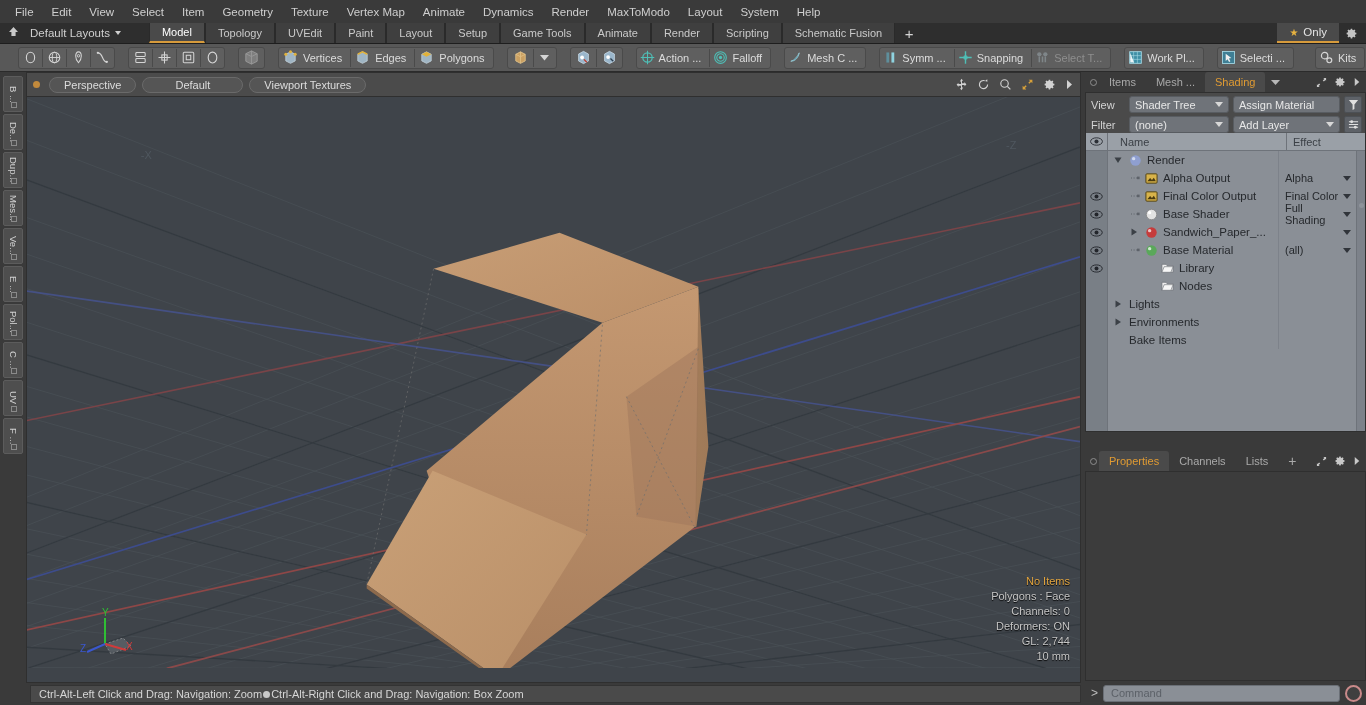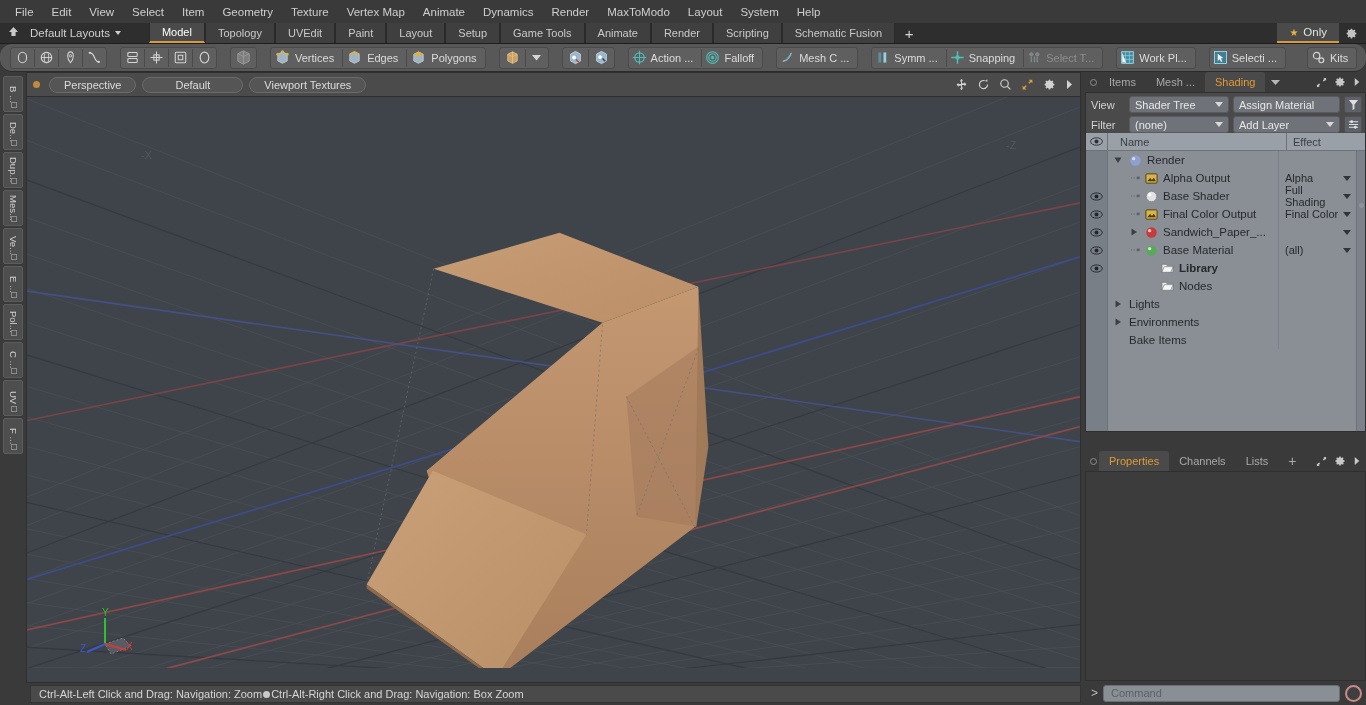--- a/index.html
+++ b/index.html
@@ -44,21 +44,21 @@
   .only-btn {
     display:flex; align-items:center; gap:5px; padding:0 12px; background:#4a4a4a;
     border-bottom:2px solid #d79b3c; color:#e3e3e3; font-size:11.5px;
   }
   .star { color:#e8b340; font-size:10px; }
   .gear-btn { width:24px; display:flex; align-items:center; justify-content:center; color:#c0c0c0; }
 
   
   .toolbar {
     height: 28px; background: #585858; display:flex; align-items:center;
-    flex: 0 0 28px; padding: 0 10px; gap:8px; border-bottom:1px solid #2b2b2b;border-radius:12px;
+    flex: 0 0 28px; padding: 0 18px; gap:8px; border-bottom:1px solid #2b2b2b;
   }
   .tgrp { display:flex; align-items:center; height:22px; background:#5f5f5f; border:1px solid #4a4a4a; border-radius:3px; margin-right:5px; }
   .tbtn { height:20px; min-width:22px; display:flex; align-items:center; justify-content:center; gap:4px; padding:0 4px; color:#d8d8d8; font-size:11px; }
   .tbtn.labeled { padding: 0 8px 0 3px; }
   .tbtn .lbl { white-space:nowrap; font-size:11px; color:#dcdcdc; }
   .tbtn .lbl.dim { color:#8e8e8e; }
   .vsep { width:1px; height:18px; background:#4a4a4a; }
 
   
   .body { flex: 1 1 auto; display:flex; min-height:0; background:#3a3a3a; }
@@ -688,20 +688,28 @@
         <svg style="position:absolute;left:50px;bottom:16px" width="62" height="62" viewBox="0 0 62 62">
           <polygon points="28,40 46,34 54,42 34,50" fill="#6a7076" opacity="0.55" stroke="#cfcfcf" stroke-width="0.8" stroke-dasharray="2 2"></polygon>
           <line x1="28" y1="40" x2="28" y2="14" stroke="#2fbe34" stroke-width="2"></line>
           <line x1="28" y1="40" x2="49" y2="46" stroke="#d03a3a" stroke-width="2"></line>
           <line x1="28" y1="40" x2="10" y2="48" stroke="#3a57d0" stroke-width="2"></line>
           <text x="25" y="12" fill="#2fbe34" font-family="Liberation Sans, sans-serif" font-size="10">Y</text>
           <text x="49" y="46" fill="#d03a3a" font-family="Liberation Sans, sans-serif" font-size="10">X</text>
           <text x="3" y="48" fill="#3a57d0" font-family="Liberation Sans, sans-serif" font-size="10">Z</text>
         </svg>
 
+        <div class="vp-stats">
+          <div class="noitems">No Items</div>
+          <div>Polygons : Face</div>
+          <div>Channels: 0</div>
+          <div>Deformers: ON</div>
+          <div>GL: 2,744</div>
+          <div>10 mm</div>
+        </div>
       </div>
 
       <div class="statusbar">
         <div class="status-field">
           <span>Ctrl-Alt-Left Click and Drag: Navigation: Zoom</span>
           <span class="bulletdot"></span>
           <span>Ctrl-Alt-Right Click and Drag: Navigation: Box Zoom</span>
         </div>
       </div>
     </div>
@@ -872,49 +880,49 @@
               <div class="trow">
                 <div class="nm" style="padding-left: 22px;">
                   <span class="dots">
                     <svg width="10" height="8" viewBox="0 0 10 8">
                       <path stroke="#5d6269" stroke-width="1" stroke-dasharray="1 1.6" d="M1 4h7"></path>
                       <rect x="7" y="2.6" width="2.6" height="2.6" fill="#5d6269"></rect>
                     </svg>
                   </span>
                   <span style="display: flex; align-items: center;">
                     <svg width="13" height="13" viewBox="0 0 14 14">
-                      <circle cx="7" cy="7" r="5.6" fill="#e2e2e2" stroke="#777" stroke-width="0.7"></circle>
-                      <circle cx="5" cy="5" r="1.7" fill="#fff"></circle>
-                    </svg>
-                  </span>
-                  <span>Base Shader</span>
+                      <rect x="1" y="2" width="12" height="10" rx="1" fill="#d8b34a" stroke="#4a3b10" stroke-width="1"></rect>
+                      <path d="M2.5 10l3-3.5 2 2.2 2-2.4 2.2 3.7z" fill="#4a3b10"></path>
+                    </svg>
+                  </span>
+                  <span>Final Color Output</span>
                 </div>
                 <div class="fx">
-                  <span>Full Shading</span>
+                  <span>Final Color</span>
                   <span class="dcar2"></span>
                 </div>
               </div>
               <div class="trow">
                 <div class="nm" style="padding-left: 22px;">
                   <span class="dots">
                     <svg width="10" height="8" viewBox="0 0 10 8">
                       <path stroke="#5d6269" stroke-width="1" stroke-dasharray="1 1.6" d="M1 4h7"></path>
                       <rect x="7" y="2.6" width="2.6" height="2.6" fill="#5d6269"></rect>
                     </svg>
                   </span>
                   <span style="display: flex; align-items: center;">
                     <svg width="13" height="13" viewBox="0 0 14 14">
-                      <rect x="1" y="2" width="12" height="10" rx="1" fill="#d8b34a" stroke="#4a3b10" stroke-width="1"></rect>
-                      <path d="M2.5 10l3-3.5 2 2.2 2-2.4 2.2 3.7z" fill="#4a3b10"></path>
-                    </svg>
-                  </span>
-                  <span>Final Color Output</span>
+                      <circle cx="7" cy="7" r="5.6" fill="#e2e2e2" stroke="#777" stroke-width="0.7"></circle>
+                      <circle cx="5" cy="5" r="1.7" fill="#fff"></circle>
+                    </svg>
+                  </span>
+                  <span>Base Shader</span>
                 </div>
                 <div class="fx">
-                  <span>Final Color</span>
+                  <span>Full Shading</span>
                   <span class="dcar2"></span>
                 </div>
               </div>
               <div class="trow">
                 <div class="nm" style="padding-left: 22px;">
                   <span class="tri">
                     <svg width="8" height="8" viewBox="0 0 8 8">
                       <path fill="#3b4046" d="M1.5 0.5v7L7 4z"></path>
                     </svg>
                   </span>
@@ -943,46 +951,46 @@
                     <svg width="13" height="13" viewBox="0 0 14 14">
                       <circle cx="7" cy="7" r="5.6" fill="#5aa85a"></circle>
                       <circle cx="5" cy="5" r="1.8" fill="#fff" opacity="0.7"></circle>
                     </svg>
                   </span>
                   <span>Base Material</span>
                 </div>
                 <div class="fx">
                   <span>(all)</span>
                   <span class="dcar2"></span>
-                </div>
-              </div>
-              <div class="trow">
-                <div class="nm" style="padding-left: 38px; font-weight: bold;">
-                  <span class="tri"></span>
-                  <span style="display: flex; align-items: center;">
-                    <svg width="13" height="12" viewBox="0 0 14 12">
-                      <path d="M1 2h4.4l1.2 1.6H13v7H1z" fill="#eeeeee" stroke="#6d7278" stroke-width="0.8"></path>
-                      <path d="M1 10.6L3.4 4.6H13L10.6 10.6z" fill="#f7f7f7" stroke="#6d7278" stroke-width="0.7"></path>
-                    </svg>
-                  </span>
-                  <span>Library</span>
-                </div>
-                <div class="fx">
-                  <span></span>
                 </div>
               </div>
               <div class="trow">
                 <div class="nm" style="padding-left: 38px;">
                   <span class="tri"></span>
                   <span style="display: flex; align-items: center;">
                     <svg width="13" height="12" viewBox="0 0 14 12">
                       <path d="M1 2h4.4l1.2 1.6H13v7H1z" fill="#eeeeee" stroke="#6d7278" stroke-width="0.8"></path>
                       <path d="M1 10.6L3.4 4.6H13L10.6 10.6z" fill="#f7f7f7" stroke="#6d7278" stroke-width="0.7"></path>
                     </svg>
                   </span>
+                  <span>Library</span>
+                </div>
+                <div class="fx">
+                  <span></span>
+                </div>
+              </div>
+              <div class="trow">
+                <div class="nm" style="padding-left: 38px;">
+                  <span class="tri"></span>
+                  <span style="display: flex; align-items: center;">
+                    <svg width="13" height="12" viewBox="0 0 14 12">
+                      <path d="M1 2h4.4l1.2 1.6H13v7H1z" fill="#eeeeee" stroke="#6d7278" stroke-width="0.8"></path>
+                      <path d="M1 10.6L3.4 4.6H13L10.6 10.6z" fill="#f7f7f7" stroke="#6d7278" stroke-width="0.7"></path>
+                    </svg>
+                  </span>
                   <span>Nodes</span>
                 </div>
                 <div class="fx">
                   <span></span>
                 </div>
               </div>
               <div class="trow">
                 <div class="nm" style="padding-left: 6px;">
                   <span class="tri">
                     <svg width="8" height="8" viewBox="0 0 8 8">

